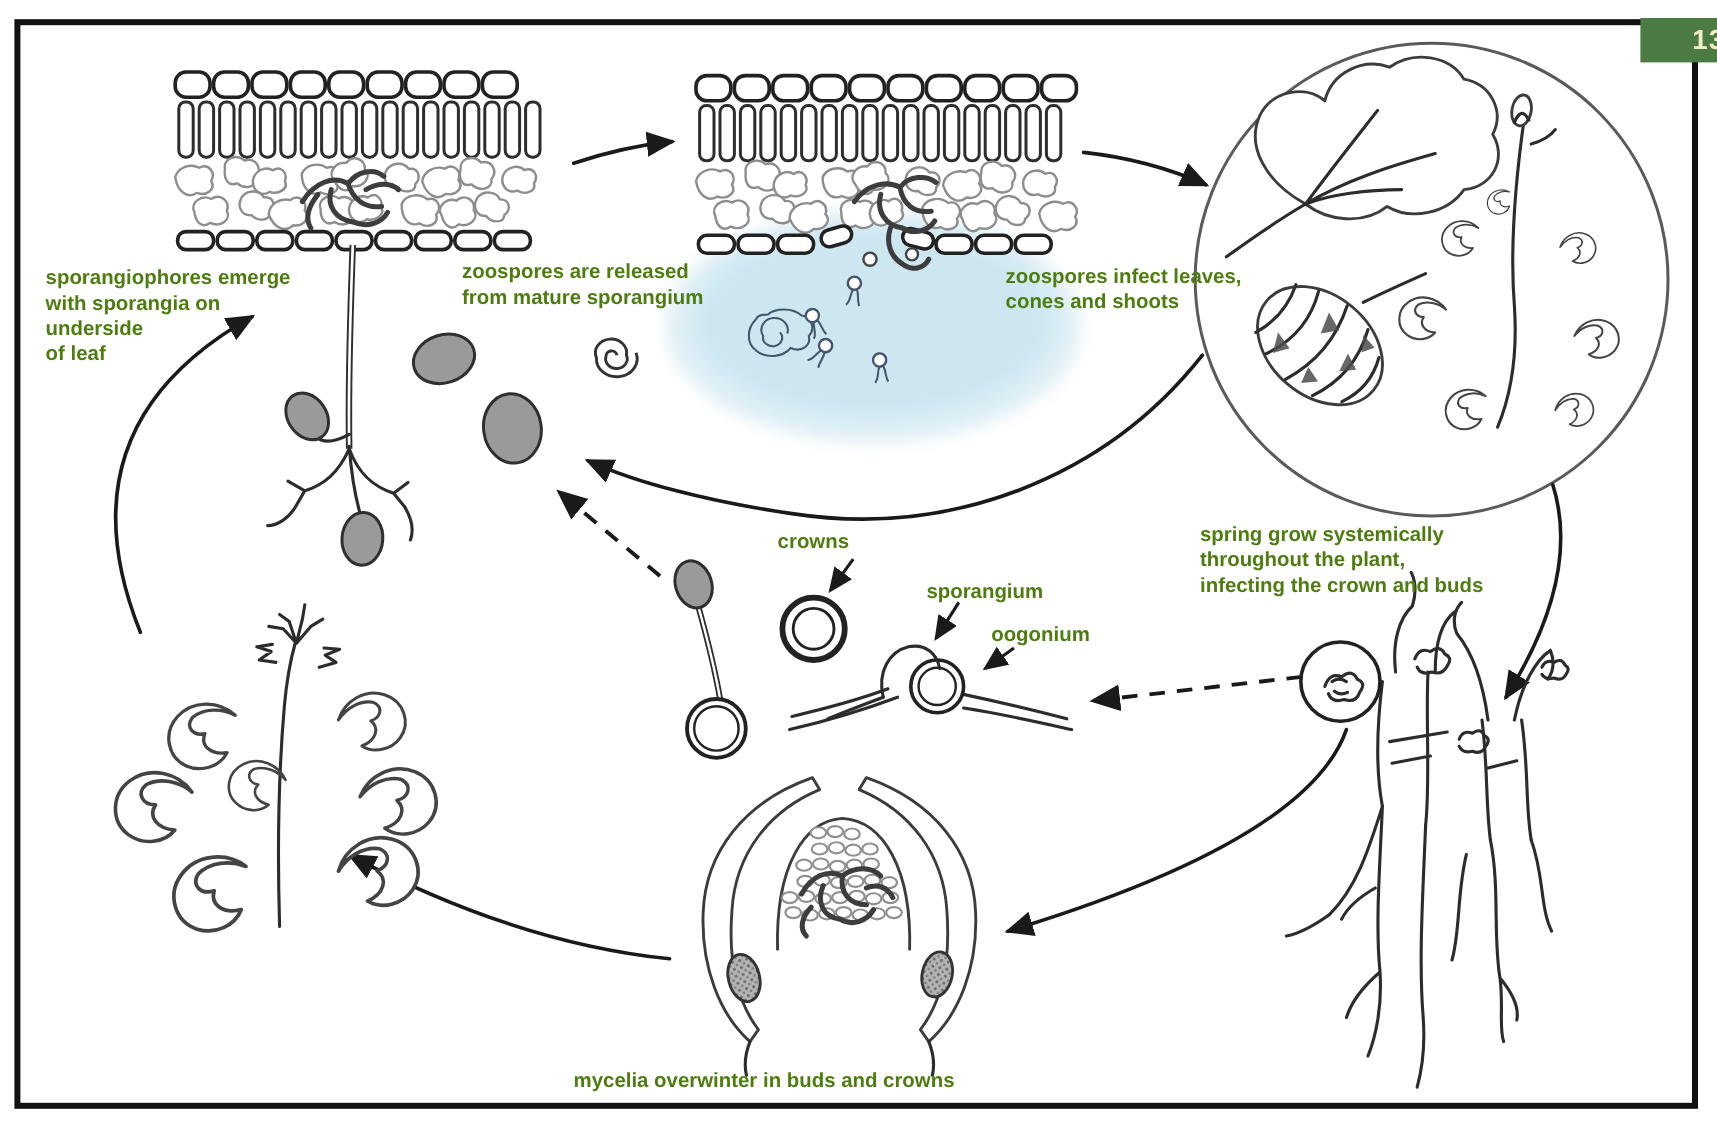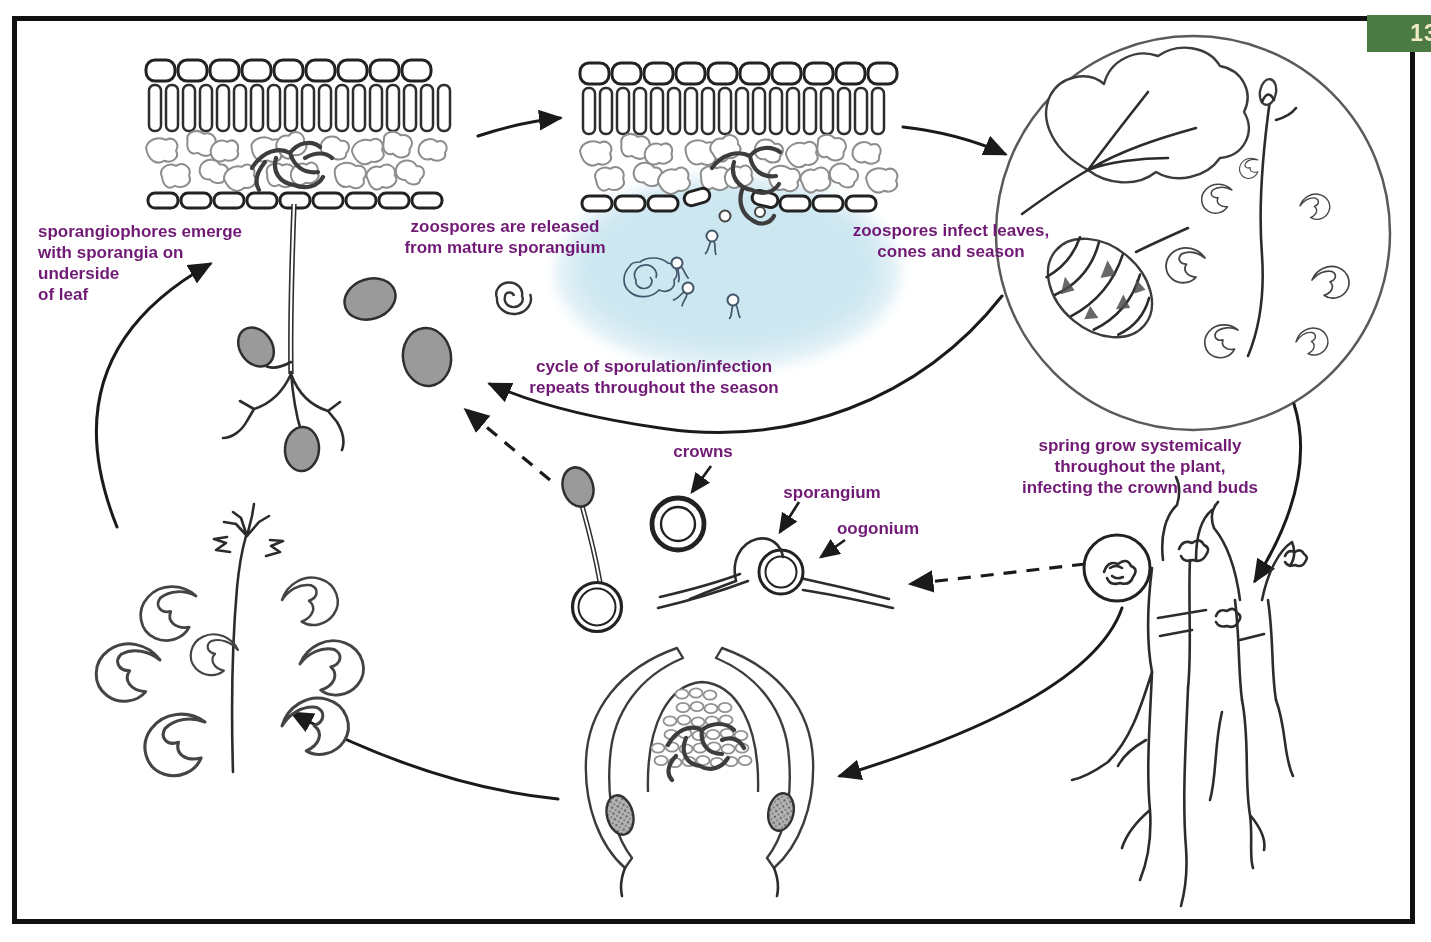--- a/index.html
+++ b/index.html
@@ -5,22 +5,22 @@
   html,body{margin:0;padding:0;background:#e8e8e8;}
   .page{position:relative;width:1431px;height:942px;background:#ffffff;overflow:hidden;
         font-family:"Liberation Sans", sans-serif;}
   .frame{position:absolute;left:12px;top:16px;width:1403px;height:908px;
          border:5px solid #111111;box-sizing:border-box;z-index:1;}
   .badge{position:absolute;left:1367px;top:15px;width:58px;height:37px;background:#4b7a42;
          color:#f2ecc4;font:700 23px/37px "Liberation Sans", sans-serif;text-align:center;
          z-index:4;letter-spacing:1px;padding-left:28px;}
   svg.diagram{position:absolute;left:0;top:0;z-index:2;}
   .lbl{position:absolute;z-index:3;font:700 17px/21px "Liberation Sans", sans-serif;
-       color:#701a75;white-space:pre-line;}
-  .center{text-align:center;}
+       color:#4d7c0f;white-space:pre-line;}
+  .center{}
   
   .ep{fill:#fff;stroke:#222;stroke-width:3;}
   .pal{fill:#fff;stroke:#2d2d2d;stroke-width:2.5;}
   .sp{fill:#fff;stroke:#8d8d8d;stroke-width:2;}
   .bud-cell{fill:#fff;stroke:#909090;stroke-width:1.8;}
   .ink{stroke:#2c2c2c;fill:none;stroke-width:2.6;stroke-linecap:round;stroke-linejoin:round;}
   .ink-f{stroke:#3c3c3c;fill:#fff;stroke-width:2.4;stroke-linejoin:round;}
   .myc{stroke:#3d3d3d;fill:none;stroke-width:4.2;stroke-linecap:round;}
   .arr{stroke:#1a1a1a;fill:none;stroke-width:3;stroke-linecap:round;marker-end:url(#ah);}
   .arr-d{stroke:#1a1a1a;fill:none;stroke-width:3.2;stroke-linecap:butt;
@@ -377,22 +377,21 @@
     </g>
   </svg>
 
   <div class="lbl" style="left:38px;top:221px;width:232px;">sporangiophores emerge
 with sporangia on
 underside
 of leaf</div>
   <div class="lbl center" style="left:385px;top:216px;width:240px;">zoospores are released
 from mature sporangium</div>
   <div class="lbl center" style="left:838px;top:220px;width:226px;">zoospores infect leaves,
-cones and season</div>
-  <div class="lbl center" style="left:528px;top:356px;width:252px;">cycle of sporulation/infection
-repeats throughout the season</div>
+cones and shoots</div>
   <div class="lbl center" style="left:648px;top:441px;width:110px;">crowns</div>
   <div class="lbl center" style="left:772px;top:482px;width:120px;">sporangium</div>
   <div class="lbl center" style="left:826px;top:518px;width:104px;">oogonium</div>
   <div class="lbl center" style="left:1000px;top:435px;width:280px;">spring grow systemically
 throughout the plant,
 infecting the crown and buds</div>
+  <div class="lbl center" style="left:478px;top:890px;width:462px;">mycelia overwinter in buds and crowns</div>
 </div>
 
 </body></html>

